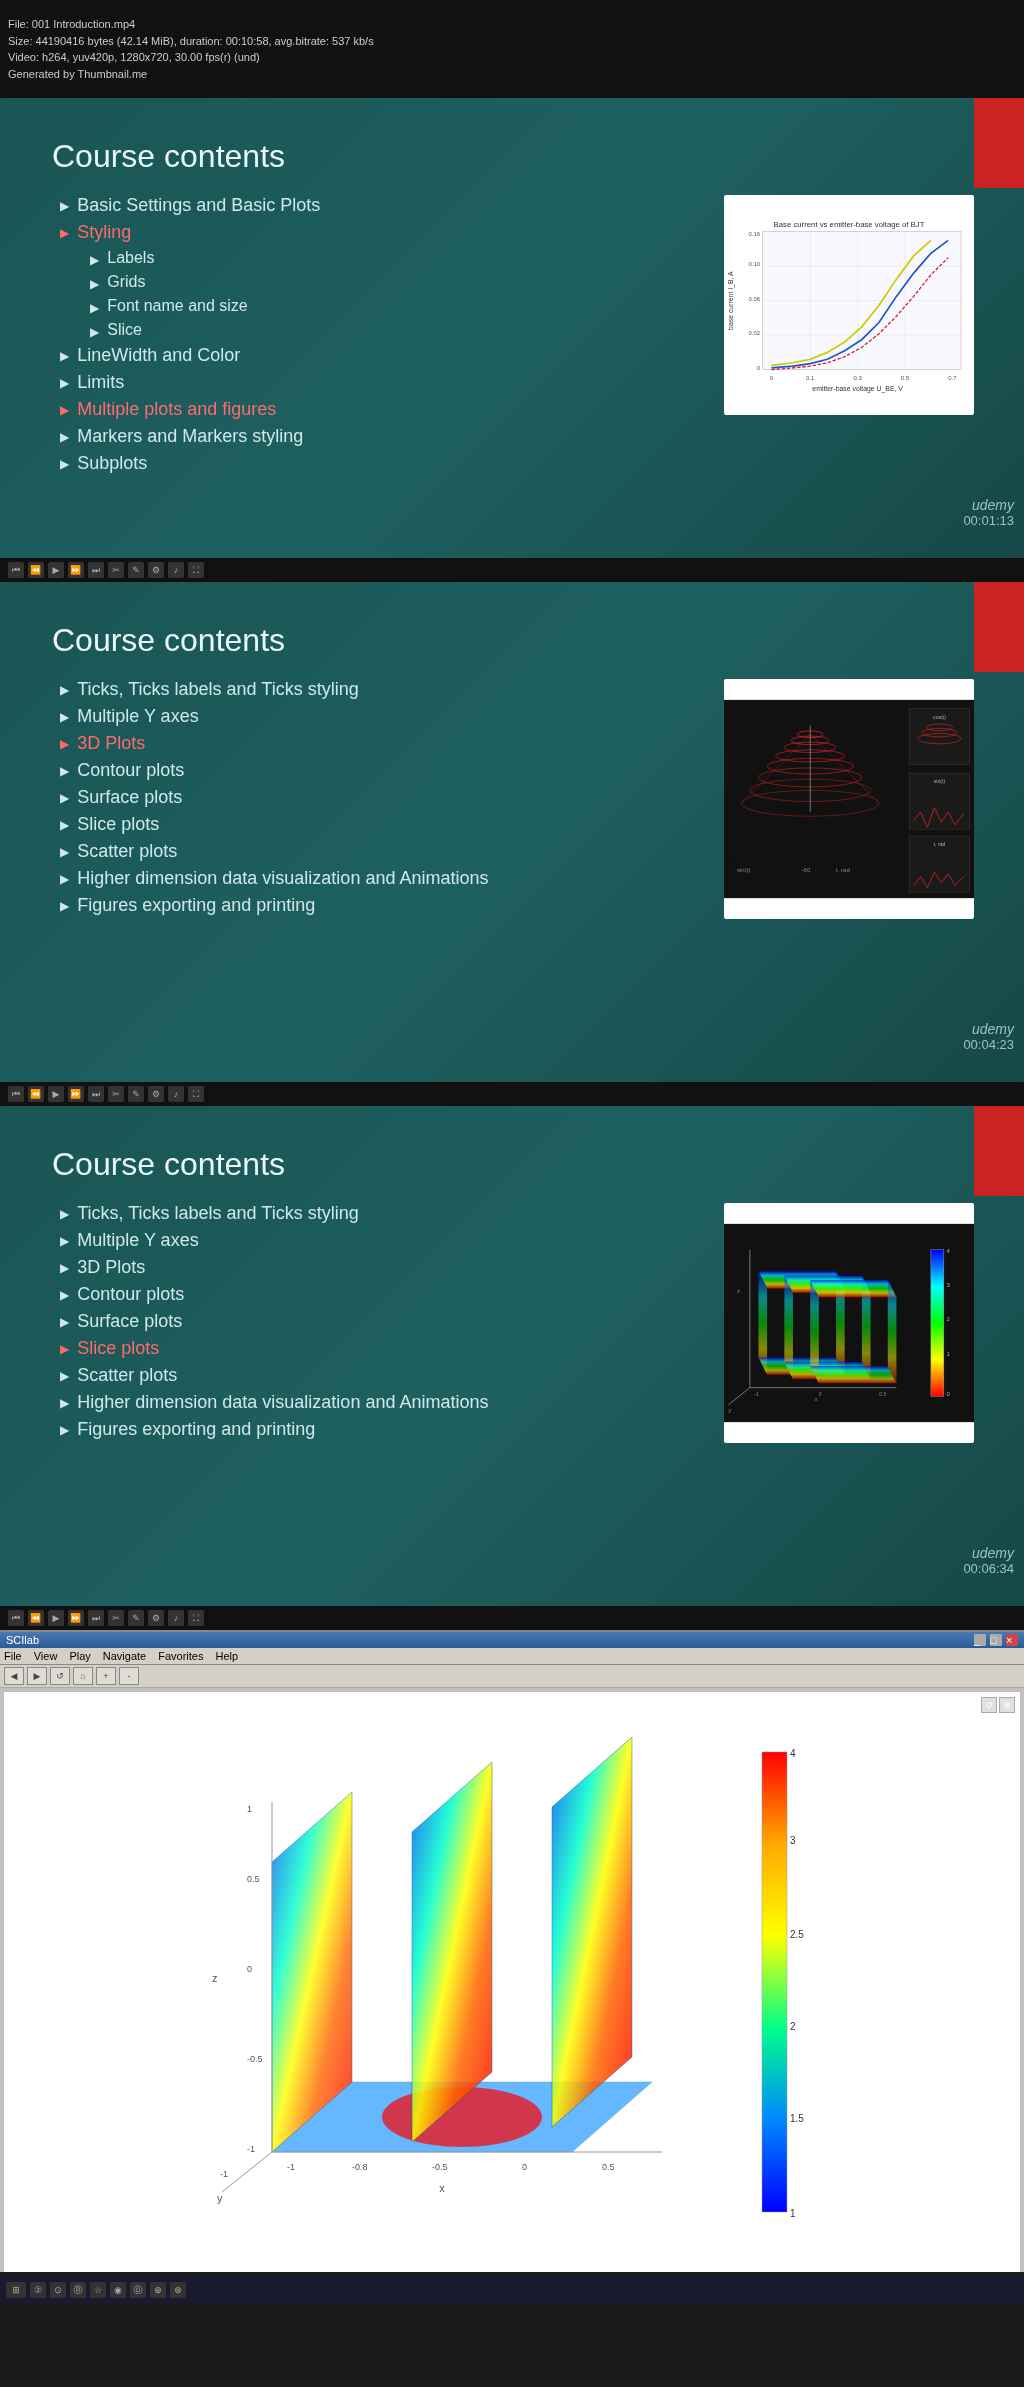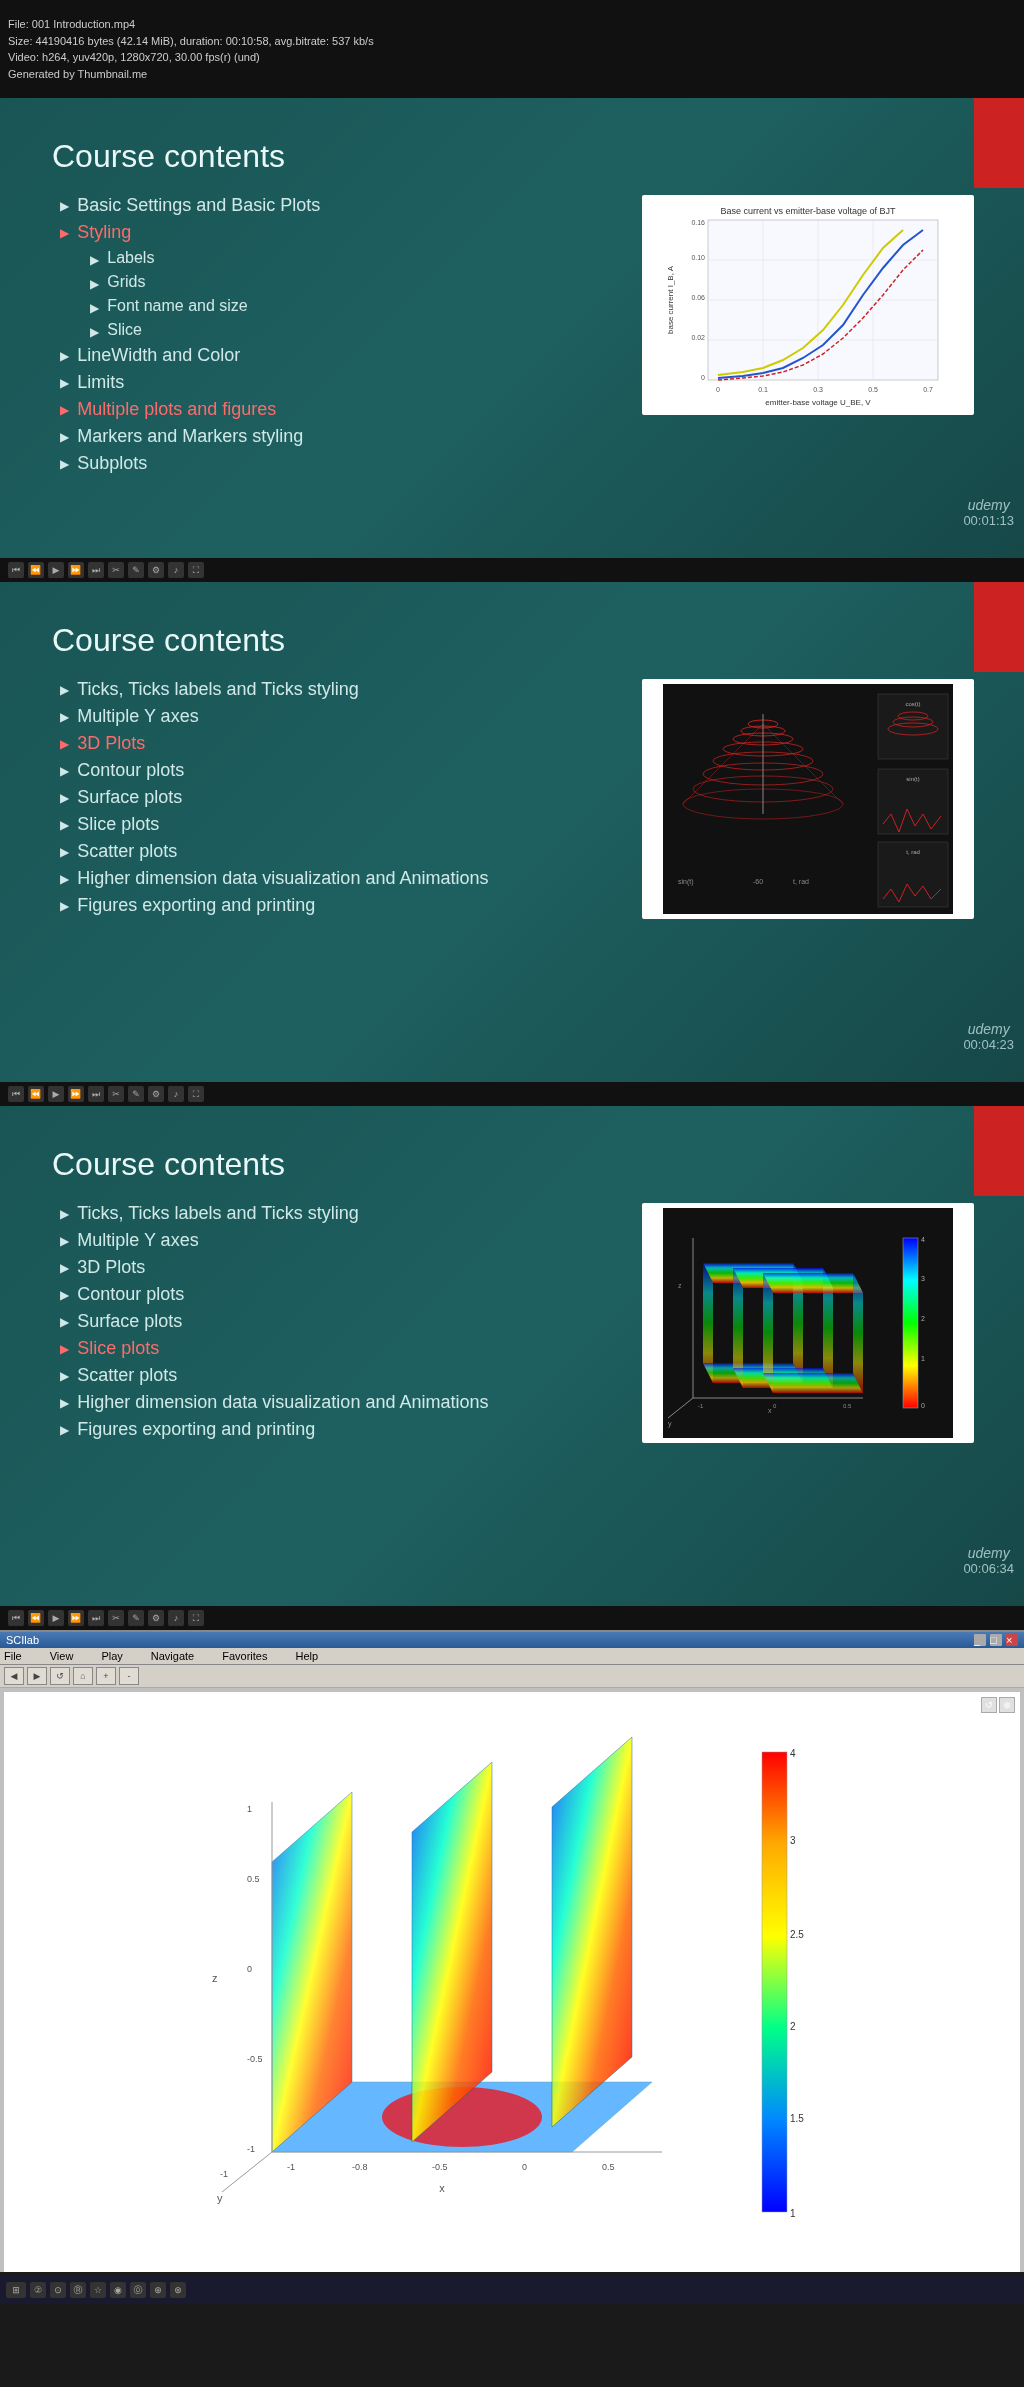--- a/index.html
+++ b/index.html
@@ -77,21 +77,21 @@
 
     .content-list.sub-list {
       padding-left: 30px;
     }
 
     .content-list.sub-list li {
       font-size: 16px;
     }
 
     .chart-area {
-      width: 332px;
+      width: 250px;
       flex-shrink: 0;
       background: white;
       border-radius: 2px;
       overflow: hidden;
       height: 220px;
       display: flex;
       align-items: center;
       justify-content: center;
     }
 
@@ -110,21 +110,20 @@
       position: absolute;
       bottom: 30px;
       right: 10px;
       text-align: right;
     }
 
     .udemy-badge .udemy-text {
       color: #a0c0c0;
       font-size: 14px;
       font-style: italic;
-      text-align: center;
     }
 
     .udemy-badge .time-code {
       color: #a0c0c0;
       font-size: 13px;
       text-align: right;
     }
 
     
     .controls-bar {
@@ -163,21 +162,21 @@
       justify-content: space-between;
       align-items: flex-start;
     }
 
     .scilab-menubar {
       background: #d4d0c8;
       color: #000;
       font-size: 11px;
       padding: 2px 4px;
       display: flex;
-      gap: 28px;
+      gap: 12px;
       border-bottom: 1px solid #888;
     }
 
     .scilab-plot-area {
       background: white;
       margin: 4px;
       height: 580px;
       display: flex;
       align-items: center;
       justify-content: center;

